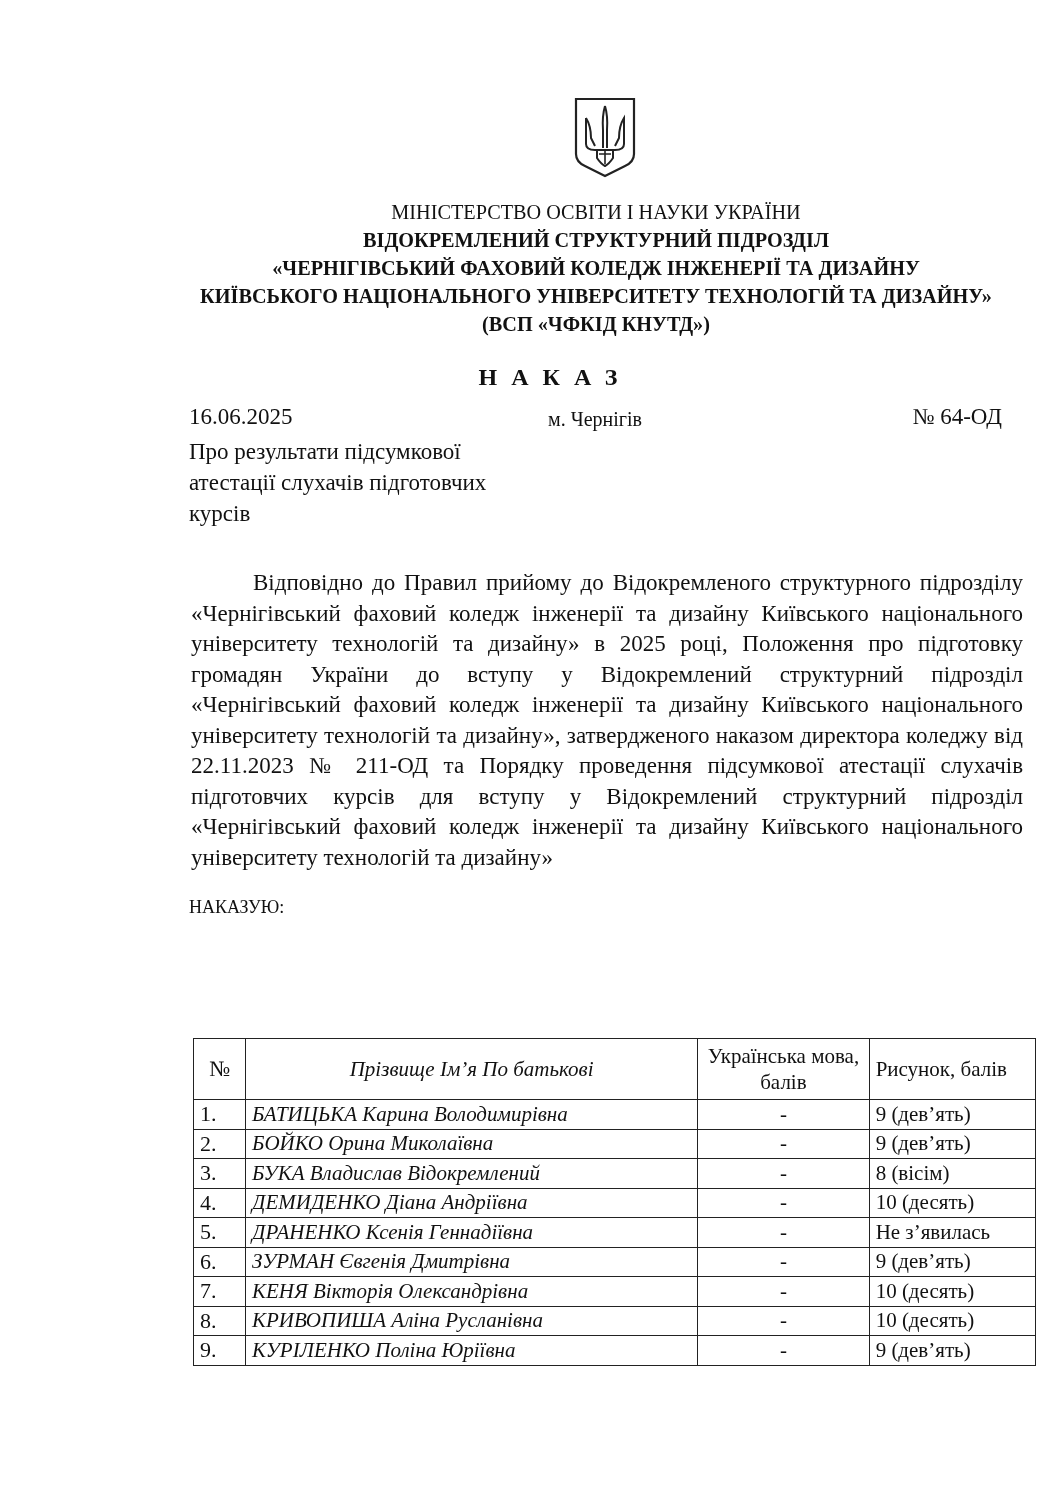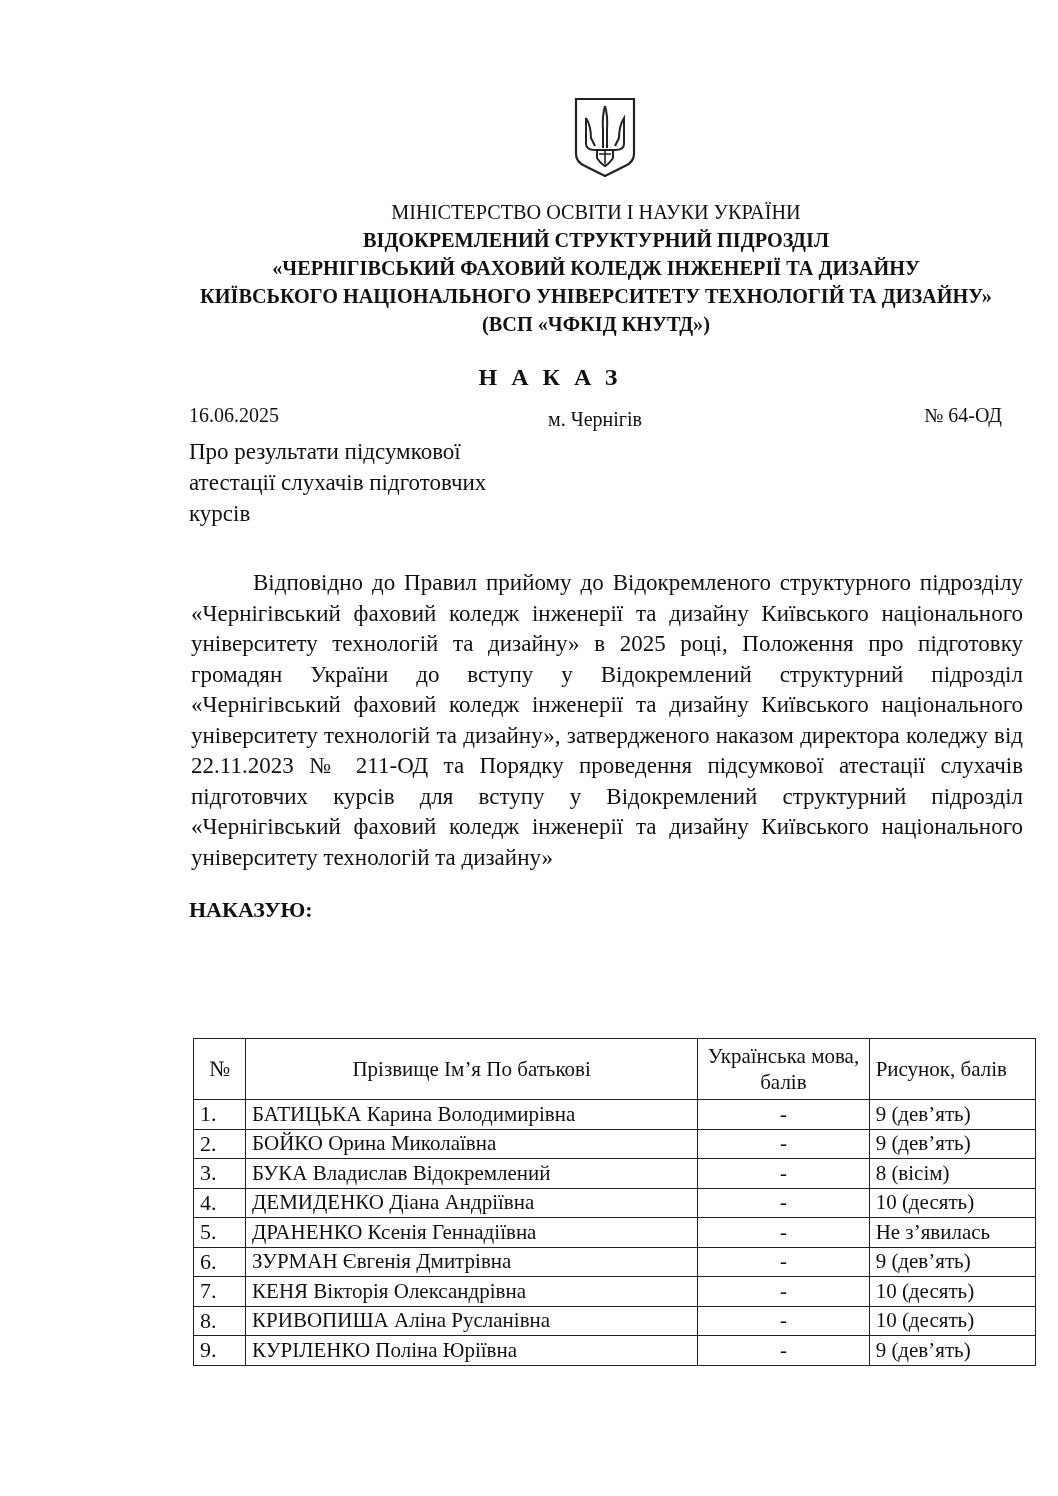--- a/index.html
+++ b/index.html
@@ -13,41 +13,41 @@
   .h-ministry { top:198px; font-size:22px; font-weight:normal; transform:scaleX(0.92); }
   .h-line { font-size:22px; font-weight:bold; transform:scaleX(0.92); }
   .h1 { top:226px; }
   .h2 { top:254px; }
   .h3 { top:282px; }
   .h4 { top:310px; }
 
   .doc-type { position:absolute; left:0; width:1038px; top:364px; text-align:center;
               font-size:24px; font-weight:bold; letter-spacing:14px; }
 
-  .meta { position:absolute; top:404px; font-size:20px; }
+  .meta { position:absolute; top:404px; font-size:23px; }
   .meta-date { left:153px; }
   .meta-city { left:512px; font-size:20px; top:408px; }
   .meta-number { right:92px; }
 
   .subject { position:absolute; left:153px; top:436px; width:360px; font-size:23px; line-height:31px; }
 
   .body-text { position:absolute; left:155px; width:832px; font-size:23px; line-height:30.5px;
                text-align:justify; text-indent:62px; }
   .preamble { top:568px; }
 
-  .order-title { position:absolute; left:153px; top:897px; font-size:22px; font-weight:bold; }
+  .order-title { position:absolute; left:153px; top:897px; font-size:18px; font-weight:normal; }
 
   .item1 { top:958px; }
 
   table.results { position:absolute; left:157px; top:1038px; width:843px; border-collapse:collapse;
                   font-size:21px; }
   table.results th, table.results td { border:1.5px solid #222; padding:0 6px; height:28.5px; }
   table.results th { font-weight:normal; line-height:26px; padding:4px 6px; }
   .c-num { width:38px; text-align:left; font-size:22px; }
-  .c-name { width:430px; text-align:left; }
+  .c-name { width:430px; text-align:left;font-style:italic; }
   .c-ua { width:155px; text-align:center; }
   .c-draw { width:150px; text-align:left; }
   th.c-name { text-align:center; font-size:21px; }
   th.c-num { text-align:center; }
 </style>
 </head>
 <body>
 
 <div class="page">
 

